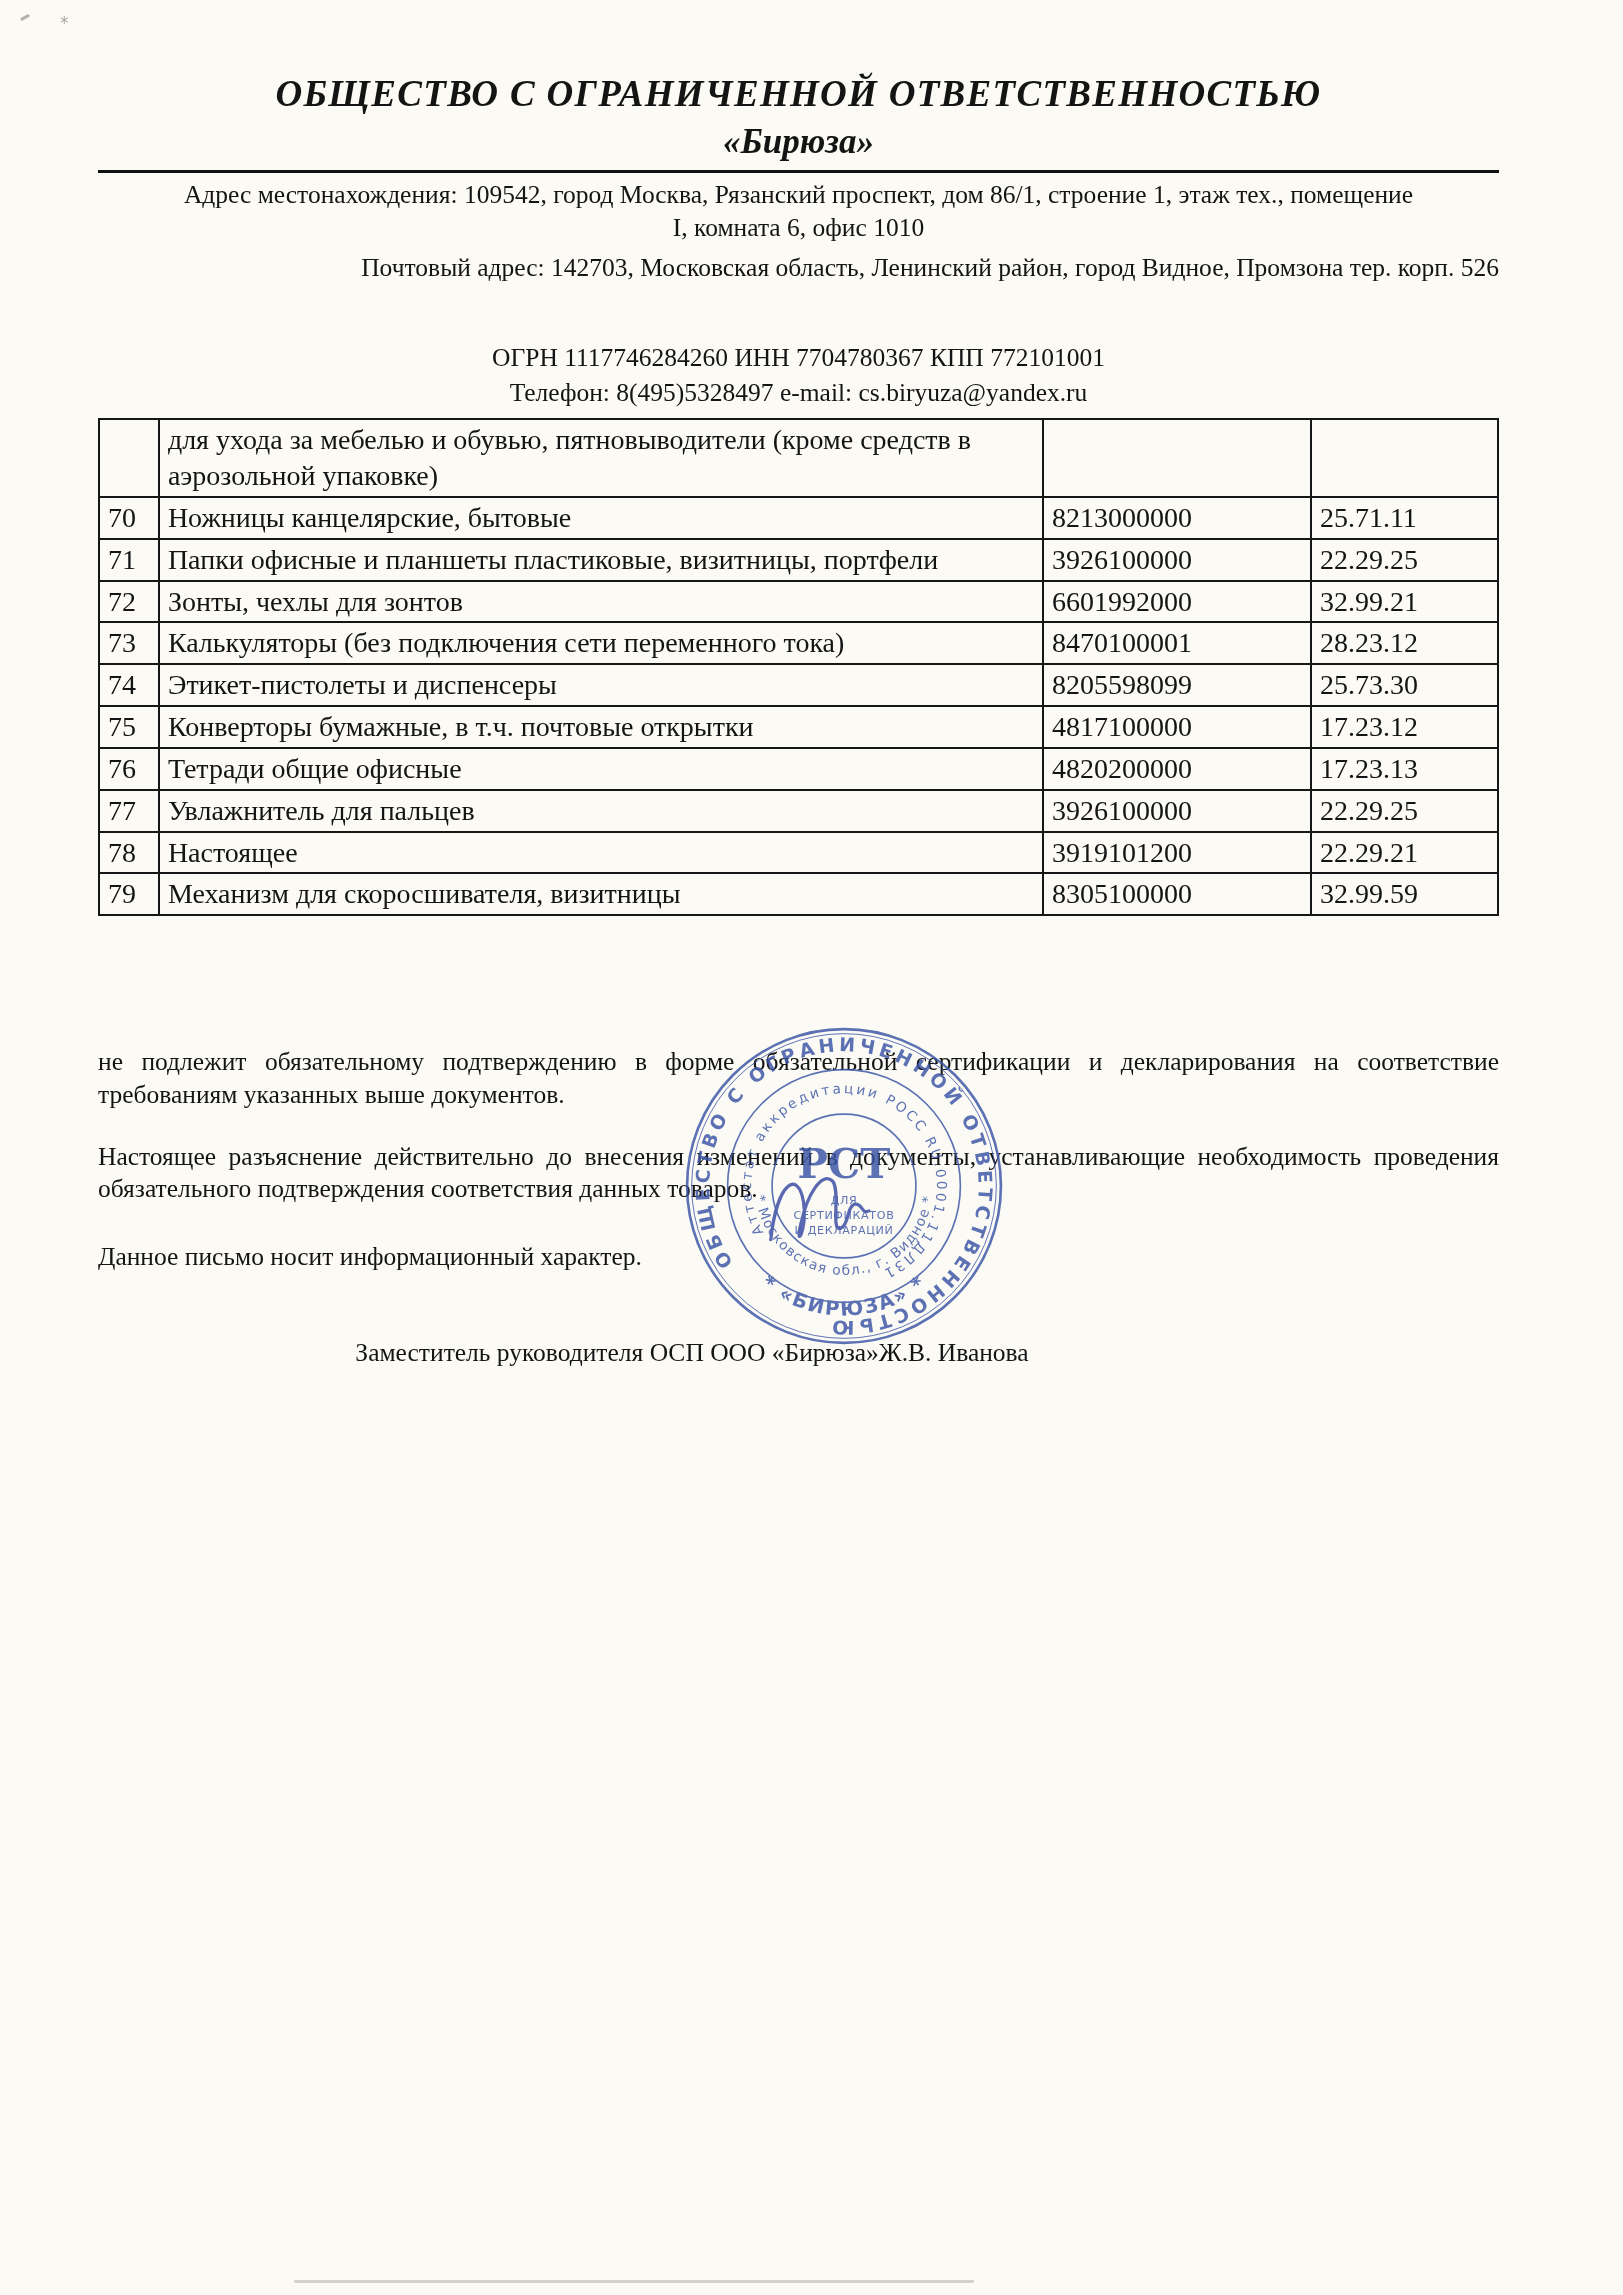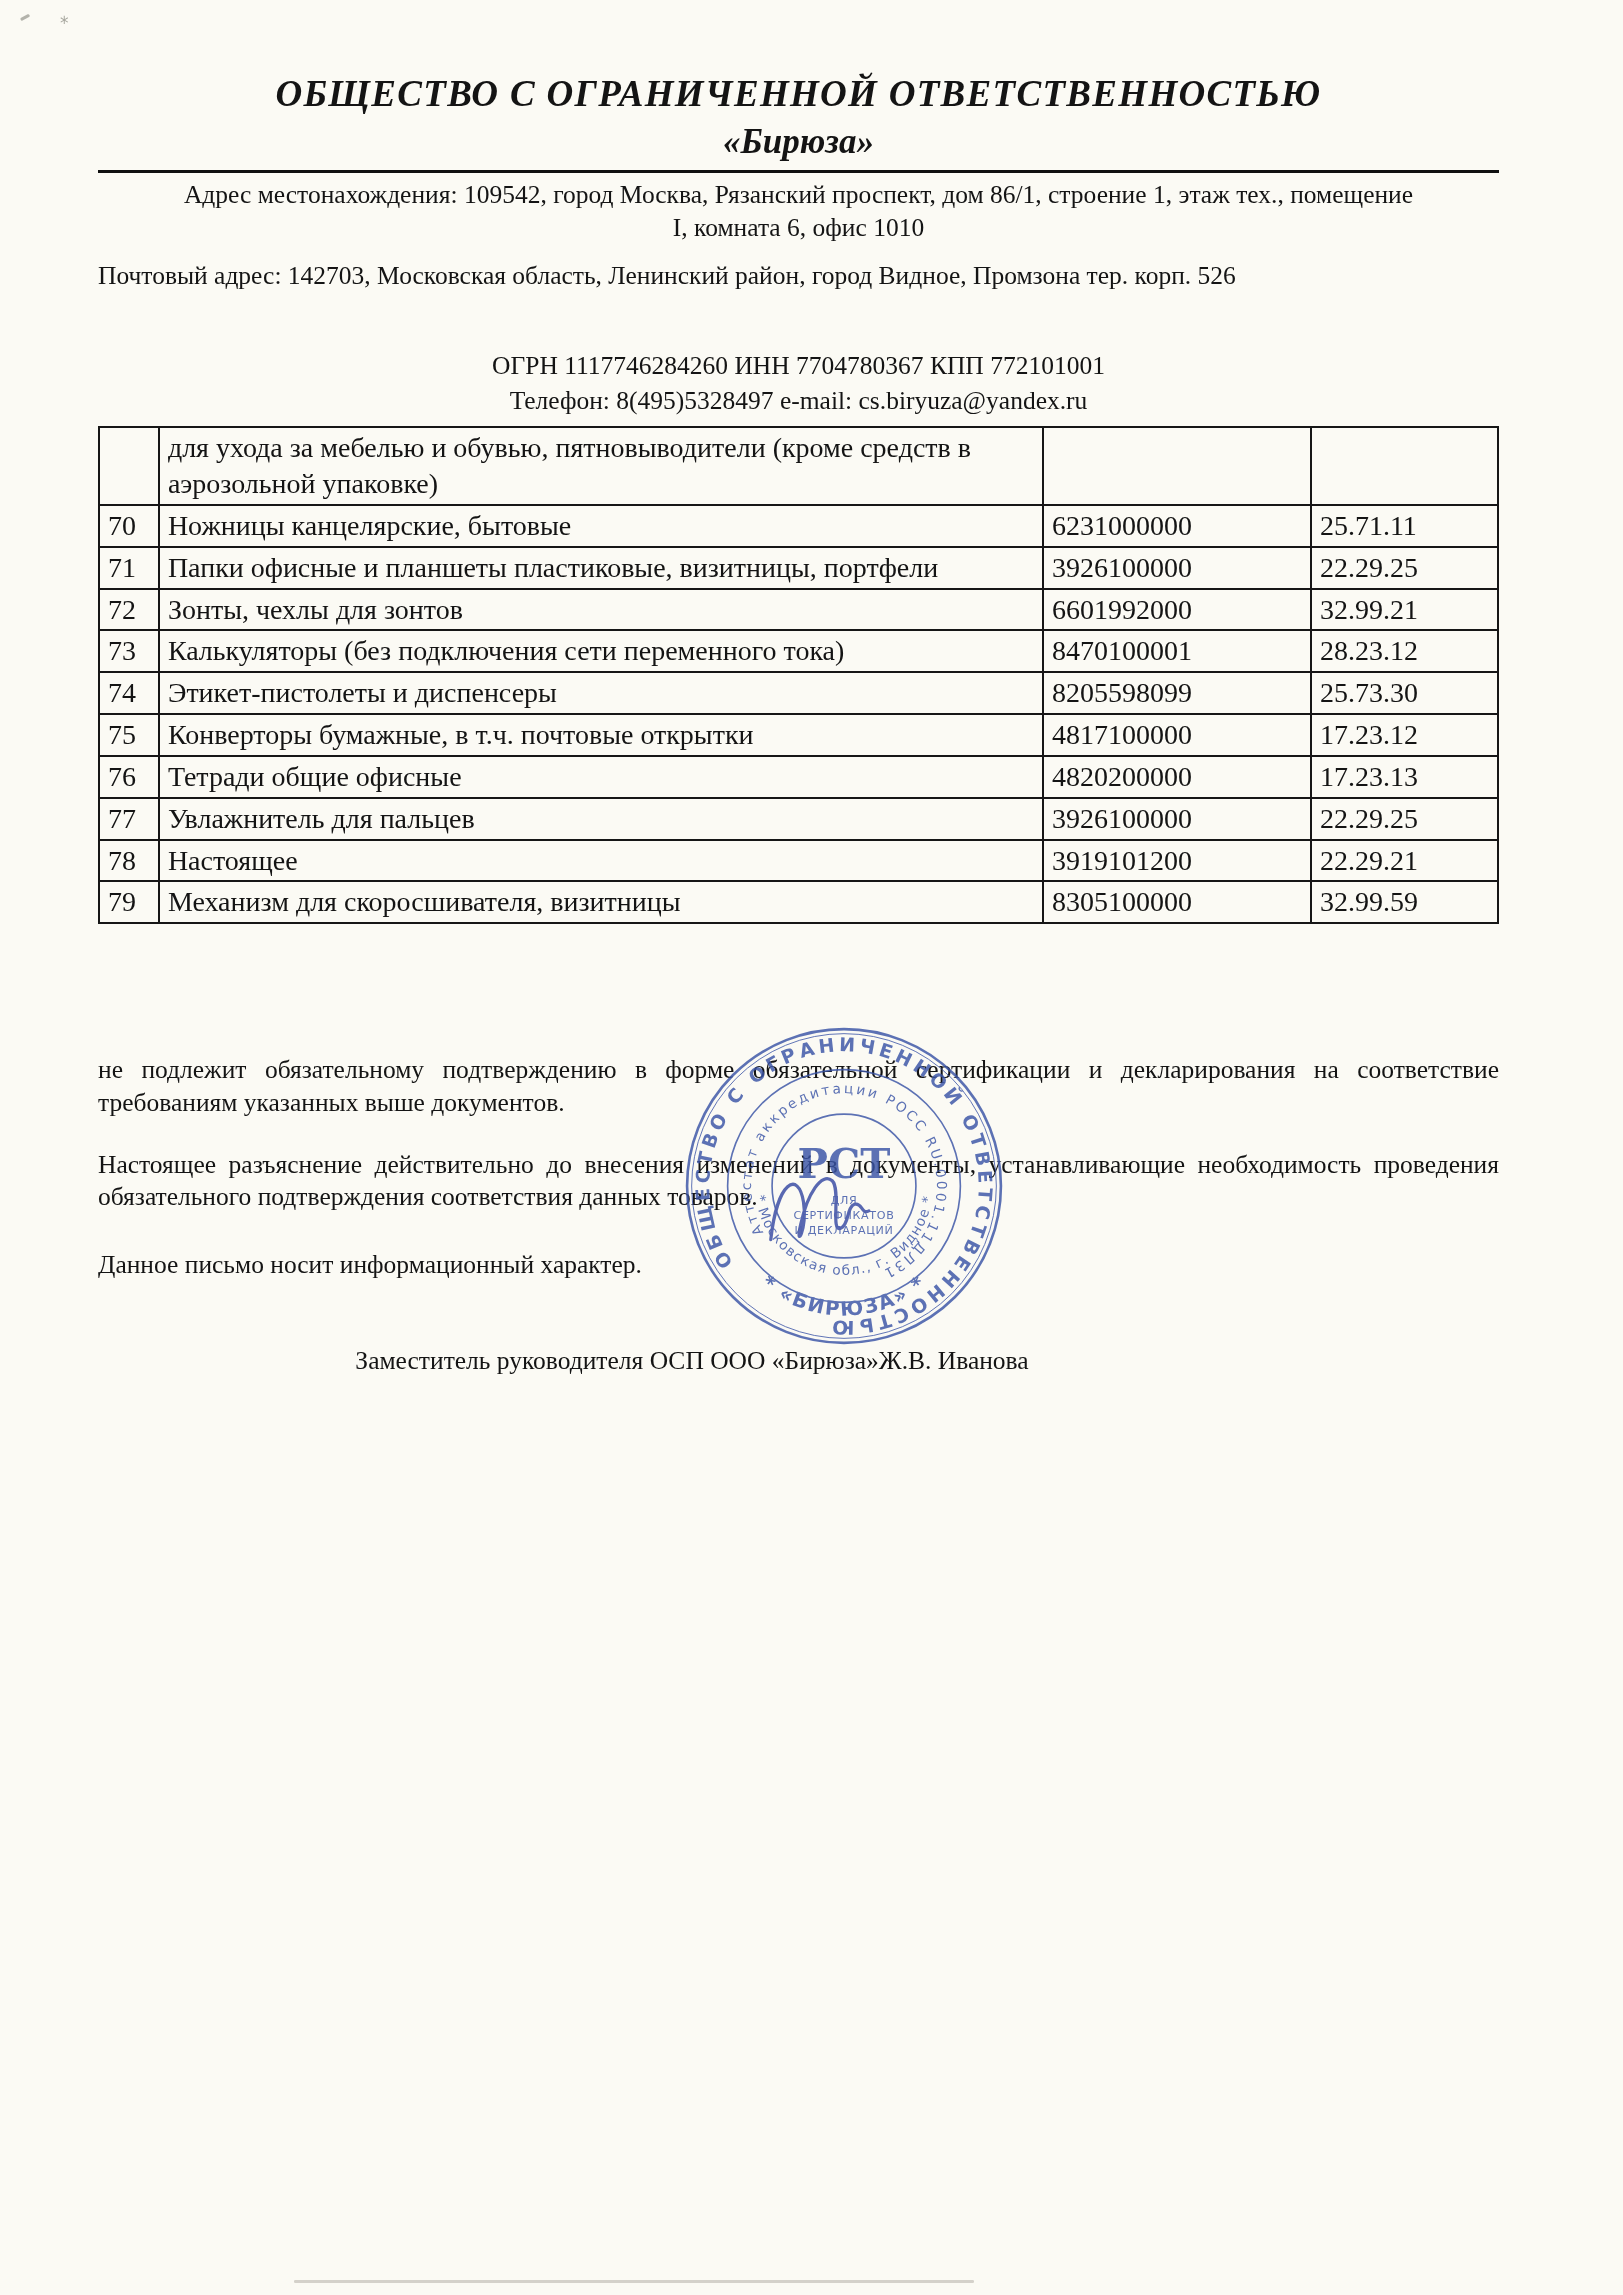--- a/index.html
+++ b/index.html
@@ -29,21 +29,21 @@
     font-weight: bold;
     font-style: italic;
     margin-top: 6.5px;
   }
   .header-rule {
     border: none;
     border-top: 3.3px solid #101010;
     margin: 7.9px 0 5.2px 0;
   }
   .addr1 { text-align: center; font-size: 25.5px; line-height: 1.3; max-width: 1230px; margin: 5.2px auto 0 auto; }
-  .addr2 { text-align: left; font-size: 25.5px; line-height: 1.3; margin-top: 15px; }
+  .addr2 { text-align: right; font-size: 25.5px; line-height: 1.3; margin-top: 7px; }
   .reg     { text-align: center; font-size: 25.5px; margin-top: 58px; }
   .contact { text-align: center; font-size: 25.5px; margin-top: 5.2px; }
 
   table.goods {
     border-collapse: collapse;
     width: 100%;
     table-layout: fixed;
     font-size: 28px;
     margin-top: 10.5px;
   }
@@ -143,21 +143,21 @@
       <tbody>
         <tr>
           <td class="num"></td>
           <td class="name">для ухода за мебелью и обувью, пятновыводители (кроме средств в аэрозольной упаковке)</td>
           <td class="code"></td>
           <td class="code"></td>
         </tr>
         <tr>
           <td class="num">70</td>
           <td class="name">Ножницы канцелярские, бытовые</td>
-          <td class="code">6231000000</td>
+          <td class="code">8213000000</td>
           <td class="code">25.71.11</td>
         </tr>
         <tr>
           <td class="num">71</td>
           <td class="name">Папки офисные и планшеты пластиковые, визитницы, портфели</td>
           <td class="code">3926100000</td>
           <td class="code">22.29.25</td>
         </tr>
         <tr>
           <td class="num">72</td>

